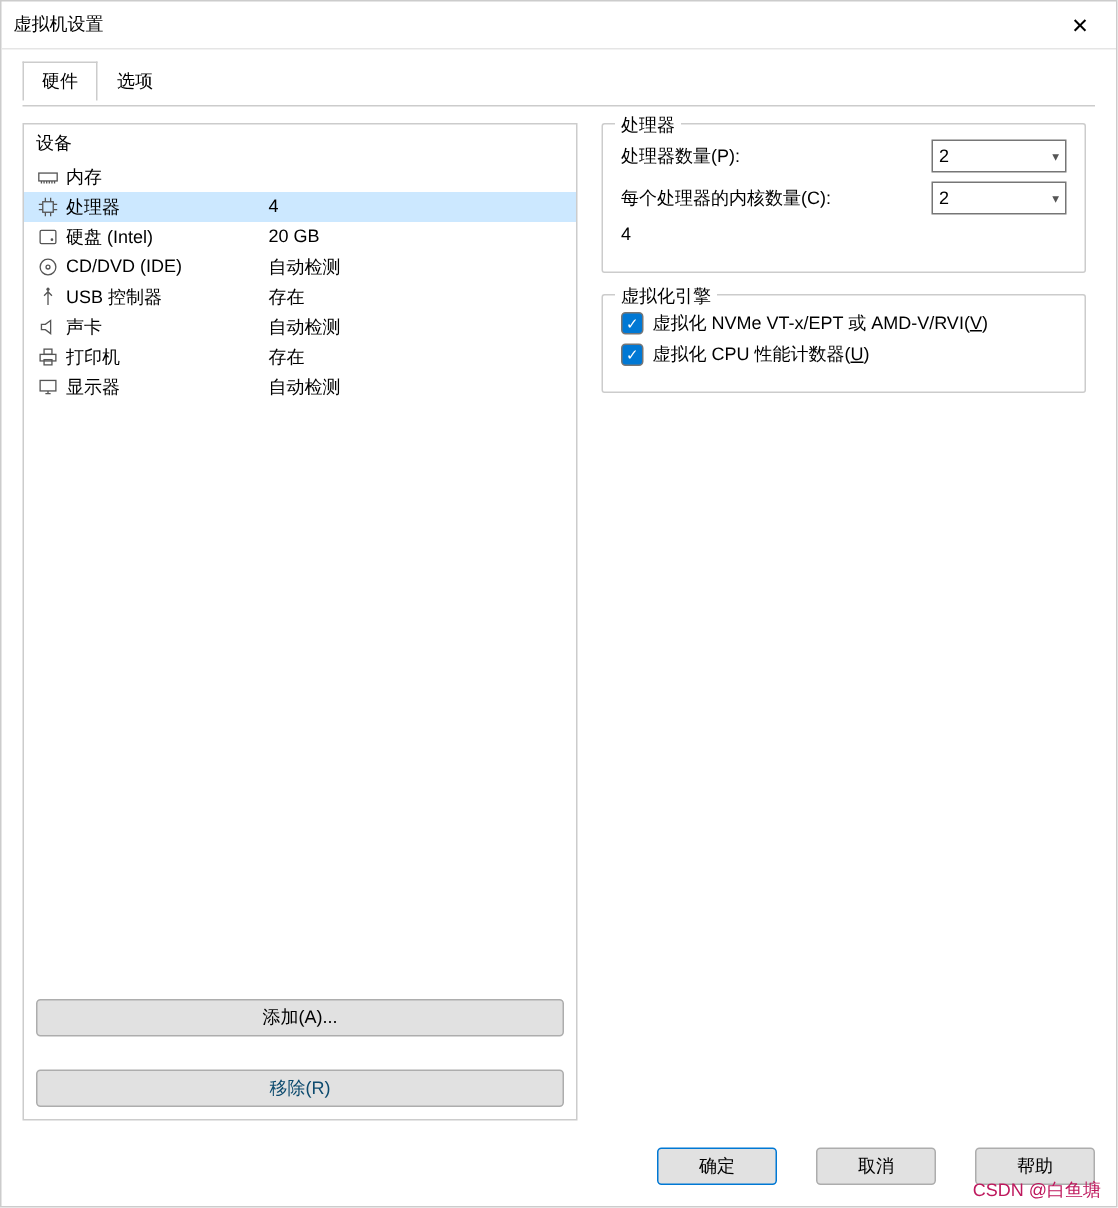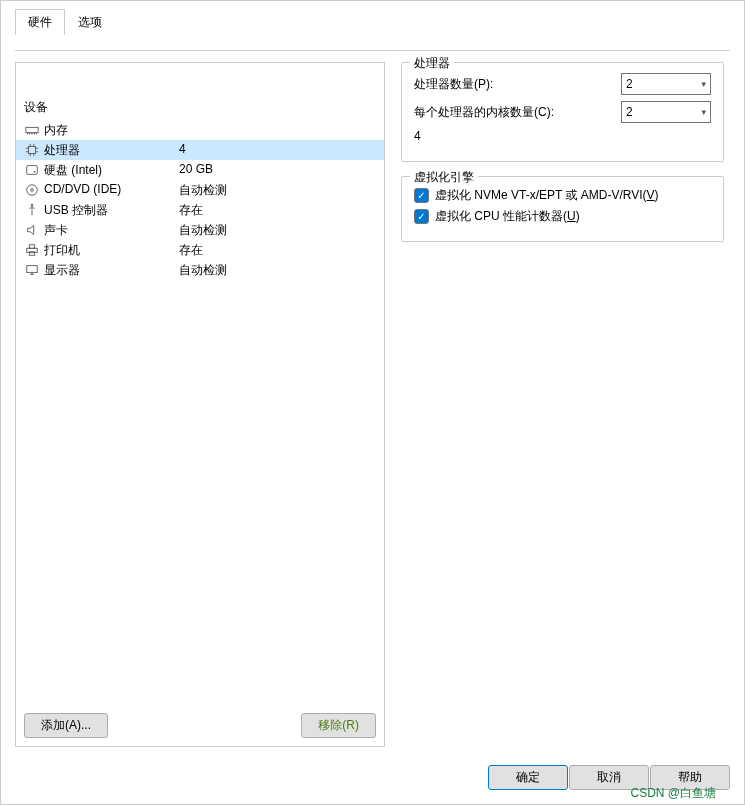--- a/index.html
+++ b/index.html
@@ -1,60 +1,66 @@
 <!DOCTYPE html>
 <html><head>
 <meta charset="utf-8">
 <style>
 * { box-sizing: border-box; margin: 0; padding: 0; }
 body { font-family: "Microsoft YaHei", "Segoe UI", sans-serif; font-size: 12px; background: #fff; color: #000; }
 .dialog { width: 745px; height: 805px; border: 1px solid #ccc; display: flex; flex-direction: column; position: relative; }
 .titlebar { height: 32px; display: flex; align-items: center; padding: 0 8px; border-bottom: 1px solid #e5e5e5; }
 .titlebar-title { flex: 1; font-size: 12px; }
 .close-btn { width: 32px; height: 32px; display: flex; align-items: center; justify-content: center; font-size: 14px; cursor: pointer; }
-.tabs { display: flex; padding: 8px 14px 16px 14px; }
+.tabs { display: flex; padding: 8px 14px 4px 14px; }
 .tab { padding: 4px 12px; border: 1px solid transparent; border-bottom: none; cursor: pointer; }
 .tab.active { border-color: #ccc; background: #fff; position: relative; z-index: 2; }
 .tab-underline { height: 1px; background: #ccc; margin: 0 14px; position: relative; top: -1px; z-index: 1; }
 .content { flex: 1; display: flex; padding: 10px 14px 8px 14px; gap: 10px; overflow: hidden; }
 .left-panel { width: 370px; border: 1px solid #ccc; display: flex; flex-direction: column; }
 .device-header { display: flex; padding: 4px 8px; font-weight: normal; }
-.col-device { width: 155px; margin-top: 32px; }
+.col-device { width: 155px; }
 .col-summary { flex: 1; }
 .device-list { flex: 1; overflow: auto; }
 .device-row { display: flex; align-items: flex-start; padding: 2px 8px; cursor: pointer; height: 20px; }
 .device-row.selected { background: #cce8ff; }
 .device-row .icon { width: 16px; height: 16px; margin-right: 4px; display: inline-flex; align-items: center; justify-content: center; color: #555; }
 .device-row .name { width: 135px; }
 .device-row .summary { flex: 1; }
-.left-buttons { display: flex; justify-content: space-between; gap: 2px; padding: 8px; }
+.left-buttons { display: flex; justify-content: flex-end; gap: 22px; padding: 8px; flex-direction: column; }
 .btn { padding: 3px 16px; border: 1px solid #adadad; background: #e1e1e1; border-radius: 3px; cursor: pointer; font-size: 12px; font-family: inherit; min-width: 72px; }
-.btn:disabled { color: #4d7c0f; }
+.btn:disabled { color: #0c4a6e; }
 .btn.primary { border-color: #0078d4; }
 .right-panel { flex: 1; padding: 0 6px; }
 .fieldset { border: 1px solid #ccc; border-radius: 2px; padding: 10px 12px 12px 12px; margin-bottom: 14px; position: relative; }
 .fieldset-legend { position: absolute; top: -8px; left: 8px; background: #fff; padding: 0 4px; font-size: 12px; }
 .form-row { display: flex; align-items: center; margin-bottom: 6px; gap: 21px; }
 .form-row label { flex: 1; }
 .form-row .value { width: 90px; }
 .select { width: 90px; height: 22px; border: 1px solid #767676; padding: 0 4px; display: flex; align-items: center; justify-content: space-between; cursor: pointer; background: #fff; }
 .select .chev { font-size: 9px; color: #555; }
 .check-row { display: flex; align-items: center; gap: 6px; margin-bottom: 4px; }
 .checkbox { width: 15px; height: 15px; border: 1px solid #767676; border-radius: 3px; background: #0078d4; display: inline-flex; align-items: center; justify-content: center; color: #fff; font-size: 10px; cursor: pointer; }
 .hotkey { text-decoration: underline; }
-.footer { display: flex; justify-content: flex-end; gap: 1px; padding: 10px 14px 14px 16px; }
+.footer { display: flex; justify-content: flex-end; gap: 26px; padding: 10px 14px 14px 16px; }
 .footer .btn { min-width: 80px; }
-.watermark { position: absolute; bottom: 2px; right: 28px; color: #15803d; font-size: 12px; pointer-events: none; }
+.watermark { position: absolute; bottom: 2px; right: 10px; color: #be185d; font-size: 12px; pointer-events: none; }
 svg { width: 14px; height: 14px; }
 </style>
 </head>
 <body>
 
 <div class="dialog">
 
+  <div class="titlebar">
+    <span class="titlebar-title">虚拟机设置</span>
+    <div class="close-btn">
+      <span>✕</span>
+    </div>
+  </div>
 
   <div class="tabs">
     <div class="tab active">硬件</div>
     <div class="tab">选项</div>
   </div>
   <div class="tab-underline"></div>
 
   <div class="content">
 
     <div class="left-panel">

